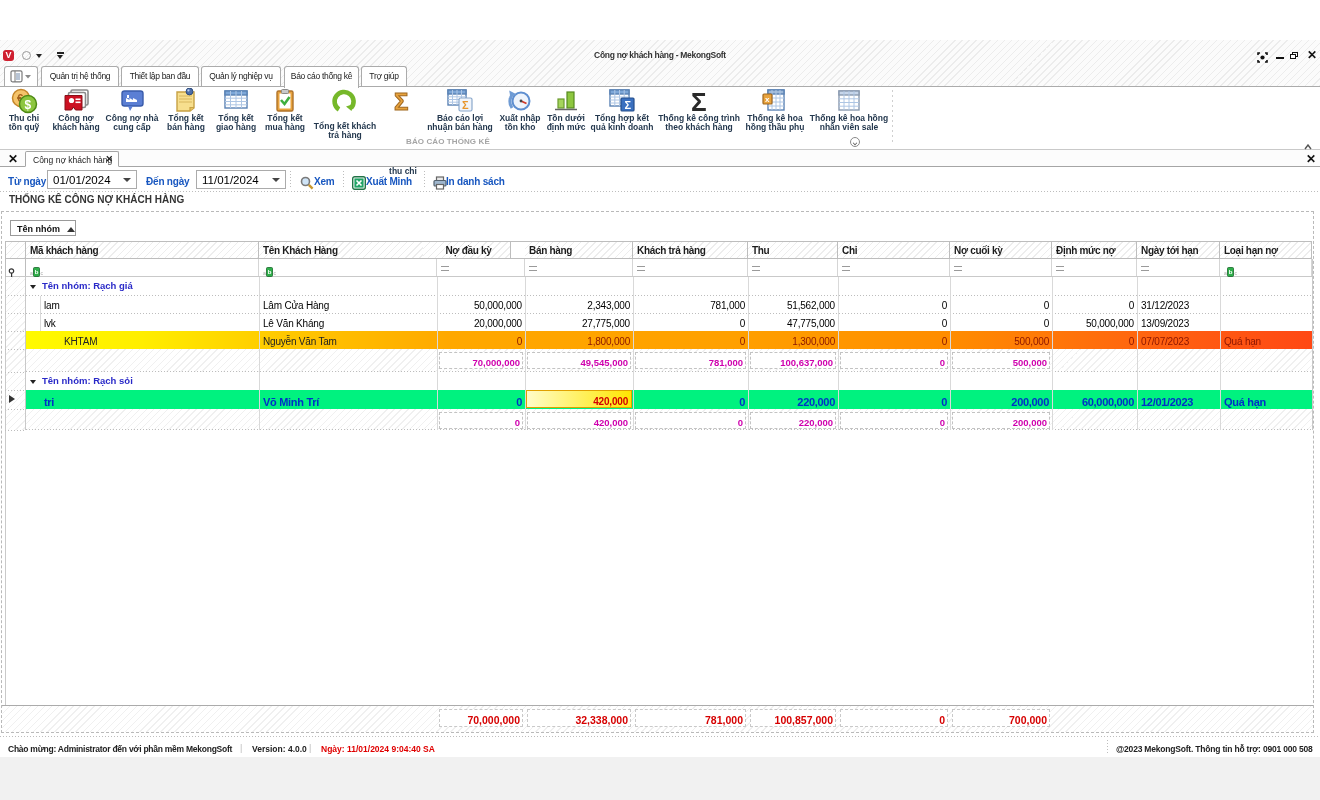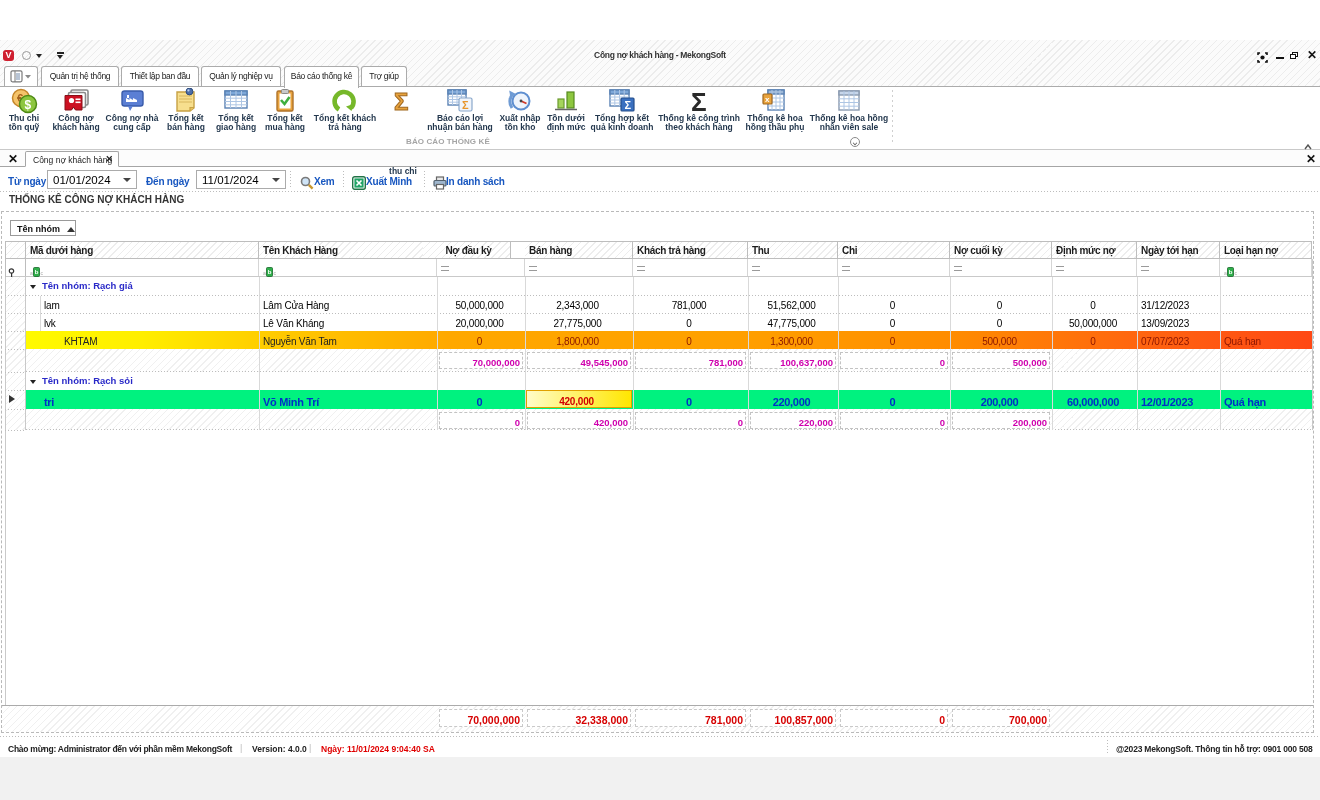--- a/index.html
+++ b/index.html
@@ -24,21 +24,21 @@
   .combo .arr { position:absolute; right:5px; top:7px; width:0; height:0;
     border-left:4px solid transparent; border-right:4px solid transparent;
     border-top:4px solid #444; }
   .hdrcell { position:absolute; top:241px; height:18px; border-right:1px solid #bdbdbd;
     font-size:10px; font-weight:bold; color:#1c1c1c; padding:4px 0 0 4px; letter-spacing:-0.3px;
     background:repeating-linear-gradient(135deg, #ededed 0 1px, rgba(0,0,0,0) 1px 5px), #fff; }
   .fcell { position:absolute; top:259px; height:18px; border-right:1px solid #d5d5d5;
     background:#fff; }
   .cell { position:absolute; font-size:10px; letter-spacing:-0.2px; color:#000; padding-top:5px; height:18px;
     white-space:nowrap; }
-  .num { text-align:center; padding-right:3px; }
+  .num { text-align:right; padding-right:3px; }
   .vline { position:absolute; width:1px; background:#d9d9d9; }
   .hdot { position:absolute; height:1px;
     background:repeating-linear-gradient(90deg,#bdbdbd 0 1px,rgba(0,0,0,0) 1px 3px); }
   .vdot { position:absolute; width:1px;
     background:repeating-linear-gradient(180deg,#bdbdbd 0 1px,rgba(0,0,0,0) 1px 3px); }
   .sumbox { position:absolute; border:1px dashed #c3c3c3; background:#fff;
     font-size:9.5px; font-weight:bold; color:#cf00ae; text-align:right;
     padding:4px 2px 0 0; height:17px; }
   .redbox { position:absolute; border:1px dashed #c9c9c9; background:#fff;
     font-size:10.5px; font-weight:bold; color:#d60000; text-align:right;
@@ -150,21 +150,21 @@
           <path d="M10 12 l3.5 4 5-7" stroke="#3faf3f" stroke-width="2.6" fill="none"></path>
         </svg></div>
     <div class="ribbonlbl" style="left:285px;">
         <span>Tổng kết</span>
         <span>mua hàng</span>
       </div>
     <div class="abs" style="left:331px;top:1px;width:28px;height:26px;"><svg width="28" height="26" viewBox="0 0 28 26">
           <path d="M8 21.5 a9.5 9.5 0 1 1 12 -1.5" fill="none" stroke="#76b82a" stroke-width="4.6"></path>
           <path d="M22.5 16 l-2 7 -5.5-4.5 z" fill="#76b82a"></path>
         </svg></div>
-    <div class="ribbonlbl" style="left:345px;">
+    <div class="ribbonlbl" style="left:345px;margin-top:8px;">
         <span>Tổng kết khách</span>
         <span>trả hàng</span>
       </div>
     <div class="abs" style="left:389px;top:1px;width:28px;height:26px;"><svg width="28" height="26" viewBox="0 0 28 26">
           <text x="5" y="22" font-size="24" font-weight="bold" fill="#e8a33d" stroke="#a06820" stroke-width="1">Σ</text>
         </svg></div>
     <div class="ribbonlbl" style="left:403px;margin-top:44px;">
         <span>Tổng hợp</span>
         <span>thu chi</span>
       </div>
@@ -299,21 +299,21 @@
     <div class="vdot" style="left:424px;top:171px;height:17px;"></div>
     <div class="hdot" style="left:0;top:191px;width:1320px;"></div>
   <div class="abs" style="left:9px;top:194px;font-size:10px;font-weight:bold;color:#333;">THỐNG KÊ CÔNG NỢ KHÁCH HÀNG</div>
 
   <div class="abs" style="left:1px;top:211px;width:1313px;height:522px;border:1px dashed #b9b9b9;background:#fff;"></div>
 
   <div class="abs" style="left:10px;top:220px;width:66px;height:16px;border:1px solid #9a9a9a;background:#fff;font-size:9px;font-weight:bold;color:#111;padding:2.5px 0 0 6px;">Tên nhóm <span style="display:inline-block;margin-left:4px;width:0;height:0;border-left:4px solid transparent;border-right:4px solid transparent;border-bottom:5px solid #333;"></span></div>
 
   <div id="grid">
   <div class="hdrcell" style="left:5px;width:21px;"></div>
-  <div class="hdrcell" style="left:26px;width:233px;">Mã dưới hàng</div>
+  <div class="hdrcell" style="left:26px;width:233px;">Mã khách hàng</div>
   <div class="hdrcell" style="left:259px;width:178px;">Tên Khách Hàng</div>
   <div class="hdrcell" style="left:423px;width:88px;text-align:center;">Nợ đầu kỳ</div>
   <div class="hdrcell" style="left:525px;width:108px;">Bán hàng</div>
   <div class="hdrcell" style="left:633px;width:115px;">Khách trả hàng</div>
   <div class="hdrcell" style="left:748px;width:90px;">Thu</div>
   <div class="hdrcell" style="left:838px;width:112px;">Chi</div>
   <div class="hdrcell" style="left:950px;width:102px;">Nợ cuối kỳ</div>
   <div class="hdrcell" style="left:1052px;width:85px;">Định mức nợ</div>
   <div class="hdrcell" style="left:1137px;width:83px;">Ngày tới hạn</div>
   <div class="hdrcell" style="left:1220px;width:92px;">Loại hạn nợ</div>

